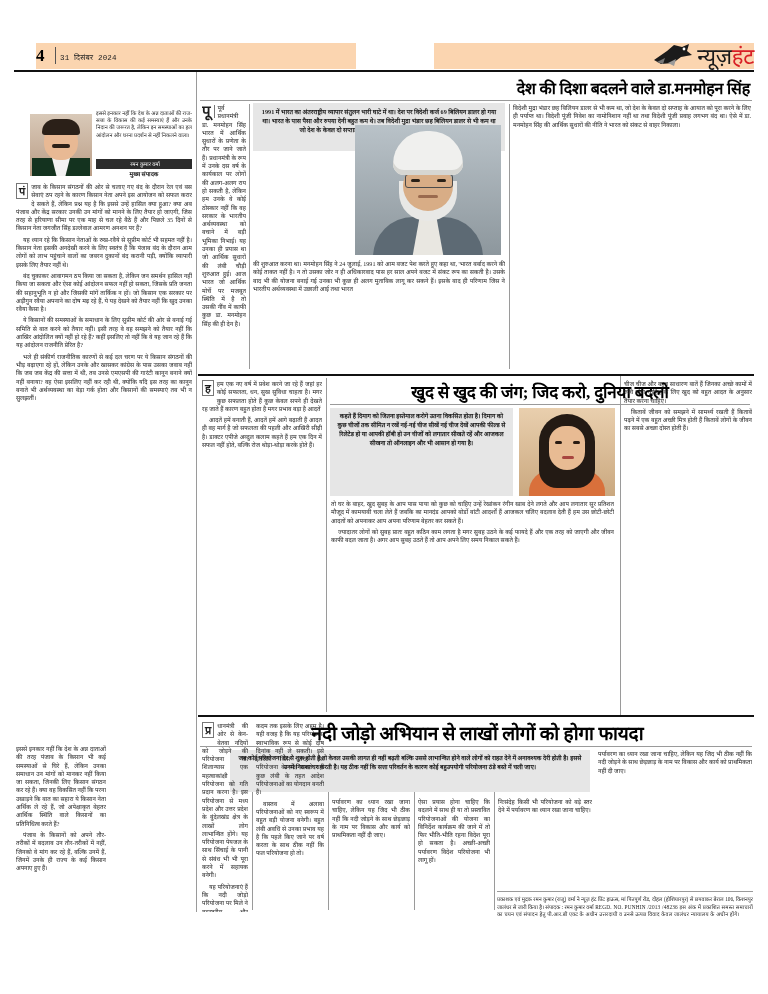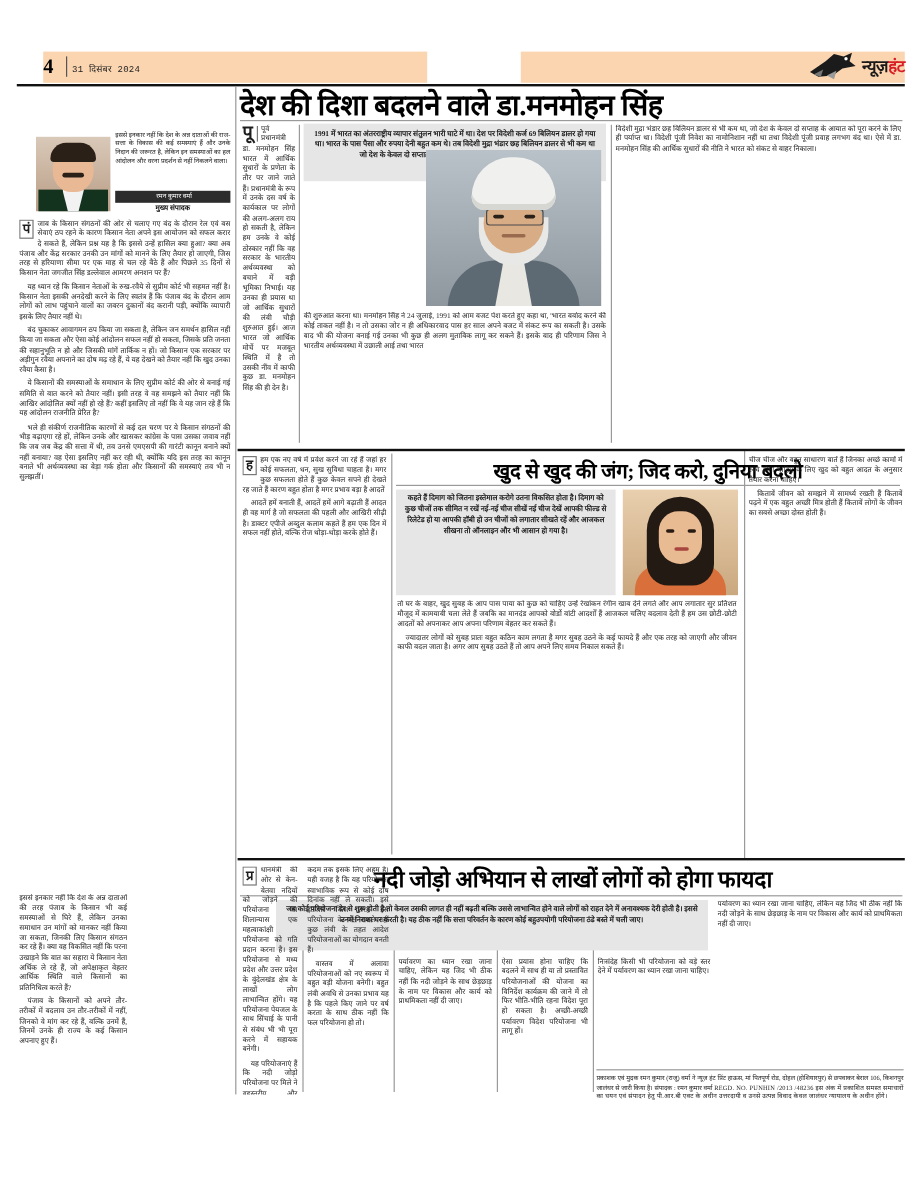--- a/index.html
+++ b/index.html
@@ -18,21 +18,21 @@
   .mh-band.left{left:22px;width:320px;}
   .mh-band.right{left:420px;width:320px;}
   .pagenum{position:absolute;left:22px;top:2px;font-weight:bold;font-size:17px;line-height:22px;
            font-family:"Liberation Serif",serif;color:#000;}
   .mh-divider{position:absolute;left:41px;top:4px;width:1px;height:17px;background:#555;}
   .mh-date{position:absolute;left:46px;top:9px;font-size:7.5px;color:#222;letter-spacing:.2px;font-family:Liberation Mono, monospace;}
   .mh-section{position:absolute;left:0;right:0;top:4px;text-align:center;font-size:14px;
               font-weight:bold;letter-spacing:.5px;color:#111;}
   .brand{position:absolute;right:0;top:-3px;height:30px;display:flex;align-items:center;}
   .brand-bird{width:44px;height:26px;position:relative;margin-right:2px;}
-  .brand-word{font-size:14px;font-weight:bold;color:#1a1a1a;letter-spacing:-.3px;}
+  .brand-word{font-size:22px;font-weight:normal;color:#1a1a1a;letter-spacing:-.3px;}
   .brand-word .hunt{color:#d81f26;}
 
   .rule-top{position:absolute;left:14px;top:70px;width:740px;height:2px;background:#111;}
 
   
   .vline{position:absolute;width:1px;background:#9a9a9a;}
   .hline{position:absolute;height:1px;background:#9a9a9a;}
   .hline.thick{height:2px;background:#111;}
 
   
@@ -64,21 +64,21 @@
                color:#fff;text-align:center;}
   .byline-role{position:absolute;left:96px;top:170px;width:96px;font-size:6px;line-height:9px;
                text-align:center;color:#111;font-weight:bold;}
 
   
   .dropcap{float:left;font-size:15px;line-height:13px;font-weight:bold;margin:1px 3px 0 0;
            padding:0 3px 0 0;border-right:1px solid #777;}
   .dropcap.box{border:1px solid #777;padding:1px 2px;margin:0 3px 2px 0;font-size:11px;line-height:12px;}
 
   
-  .c1-head{left:200px;top:76px;width:550px;font-size:24px;line-height:26px;text-align:left;}
+  .c1-head{left:200px;top:76px;width:550px;font-size:16px;line-height:26px;text-align:right;}
 
   .mm-photo{position:absolute;left:355px;top:125px;width:146px;height:130px;
             background:linear-gradient(#b9c2c8,#8d979d);overflow:hidden;}
   .mm-turban{position:absolute;left:38px;top:6px;width:70px;height:44px;border-radius:36px 36px 12px 12px;
              background:#f0f0ee;box-shadow:inset 0 -5px 0 #d6d6d2;}
   .mm-face{position:absolute;left:48px;top:38px;width:50px;height:48px;border-radius:24px 24px 26px 26px;
            background:#d8ad86;}
   .mm-beard{position:absolute;left:44px;top:56px;width:58px;height:40px;border-radius:0 0 28px 28px;
             background:#e8e8e6;}
   .mm-mouth{position:absolute;left:63px;top:70px;width:20px;height:3px;border-radius:2px;background:#9a6a4e;}

